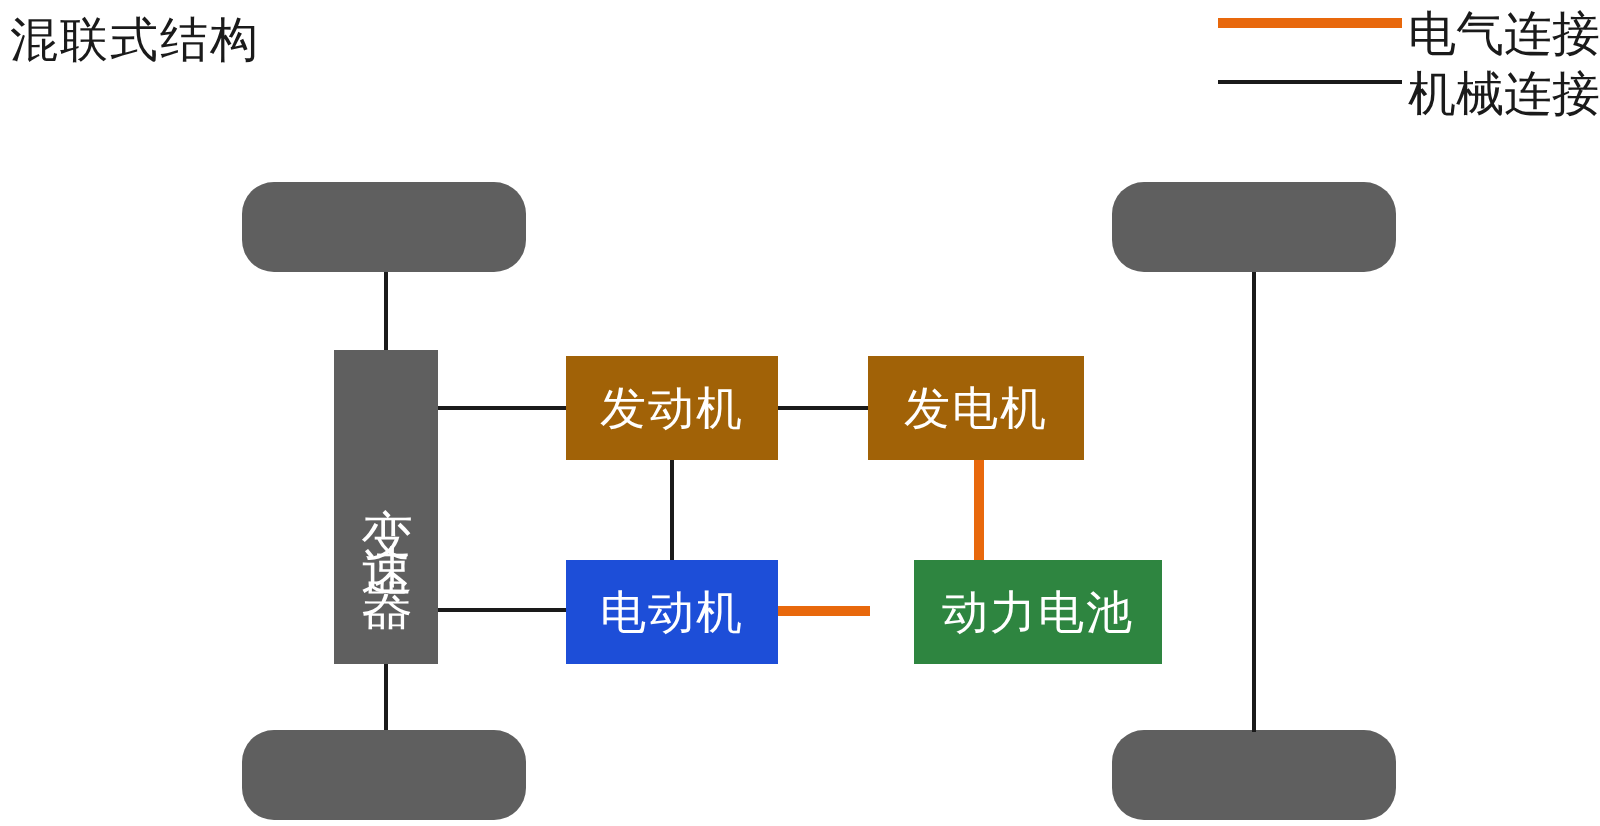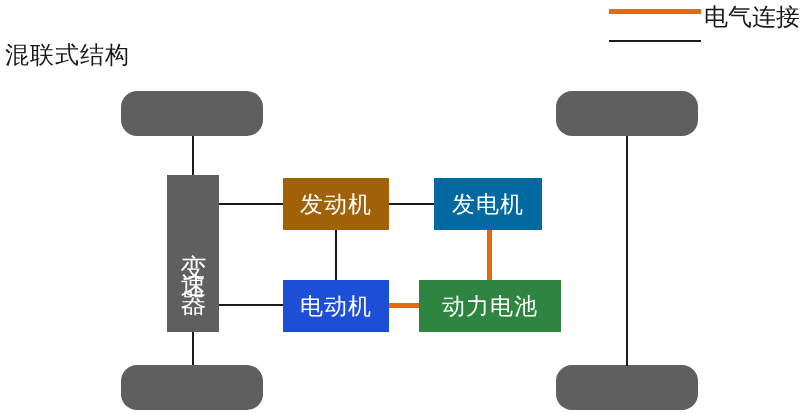--- a/index.html
+++ b/index.html
@@ -1,21 +1,21 @@
 <!DOCTYPE html>
 <html><head>
 <meta charset="utf-8">
 <style>
   html,body{margin:0;padding:0;background:#ffffff;}
   .canvas{
     position:relative;width:800px;height:413px;background:#ffffff;overflow:hidden;
     font-family:"Liberation Serif","DejaVu Serif",serif;
   }
   .title{
-    position:absolute;left:5px;top:4px;font-size:24px;color:#1a1a1a;letter-spacing:1px;margin-top:35px;
+    position:absolute;left:5px;top:4px;font-size:24px;color:#1a1a1a;letter-spacing:1px;
   }
   
   .legend-swatch{position:absolute;left:609px;width:92px;}
   .legend-swatch.electrical{top:9px;height:5px;background:#E8680C;}
   .legend-swatch.mechanical{top:40px;height:2px;background:#1a1a1a;}
   .legend-label{position:absolute;left:704px;font-size:24px;color:#1a1a1a;font-family:Liberation Serif, serif;}
   .legend-label.electrical{top:1px;}
   .legend-label.mechanical{top:31px;}
   
   .wheel{position:absolute;width:142px;height:45px;border-radius:16px;background:#5F5F5F;}
@@ -27,23 +27,23 @@
   .node{
     position:absolute;display:flex;align-items:center;justify-content:center;
     color:#ffffff;font-size:23px;letter-spacing:1px;
   }
   .node.transmission{left:167px;top:175px;width:52px;height:157px;background:#5F5F5F;}
   .node.transmission .vtext{
     writing-mode:vertical-lr;text-orientation:upright;font-size:26px;letter-spacing:19px;
     line-height:52px;margin-top:14px;
   }
   .node.engine{left:283px;top:178px;width:106px;height:52px;background:#a16207;}
-  .node.generator{left:434px;top:178px;width:108px;height:52px;background:#0369a1;align-items:center;}
+  .node.generator{left:434px;top:178px;width:108px;height:52px;background:#a16207;align-items:center;}
   .node.motor{left:283px;top:280px;width:106px;height:52px;background:#1d4ed8;}
-  .node.battery{left:419px;top:280px;width:142px;height:52px;background:#2E8540;}
+  .node.battery{left:457px;top:280px;width:124px;height:52px;background:#2E8540;}
   
   .mline{position:absolute;background:#1a1a1a;}
   .mline.axle-left-top{left:192px;top:136px;width:2px;height:39px;}
   .mline.axle-left-bottom{left:192px;top:332px;width:2px;height:33px;}
   .mline.axle-right{left:626px;top:136px;width:2px;height:230px;}
   .mline.trans-engine{left:219px;top:203px;width:64px;height:2px;}
   .mline.engine-generator{left:389px;top:203px;width:45px;height:2px;}
   .mline.trans-motor{left:219px;top:304px;width:64px;height:2px;}
   .mline.engine-motor{left:335px;top:230px;width:2px;height:50px;}
   
@@ -54,20 +54,21 @@
 </head>
 <body>
 
 <div class="canvas">
 
   <div class="title">混联式结构</div>
 
   <div class="legend-swatch electrical"></div>
   <div class="legend-label electrical">电气连接</div>
   <div class="legend-swatch mechanical"></div>
+  <div class="legend-label mechanical">机械连接</div>
 
   <div class="wheel fl"></div>
   <div class="wheel fr"></div>
   <div class="wheel rl"></div>
   <div class="wheel rr"></div>
 
   <div class="mline axle-left-top"></div>
   <div class="mline axle-left-bottom"></div>
   <div class="mline axle-right"></div>
   <div class="mline trans-engine"></div>

